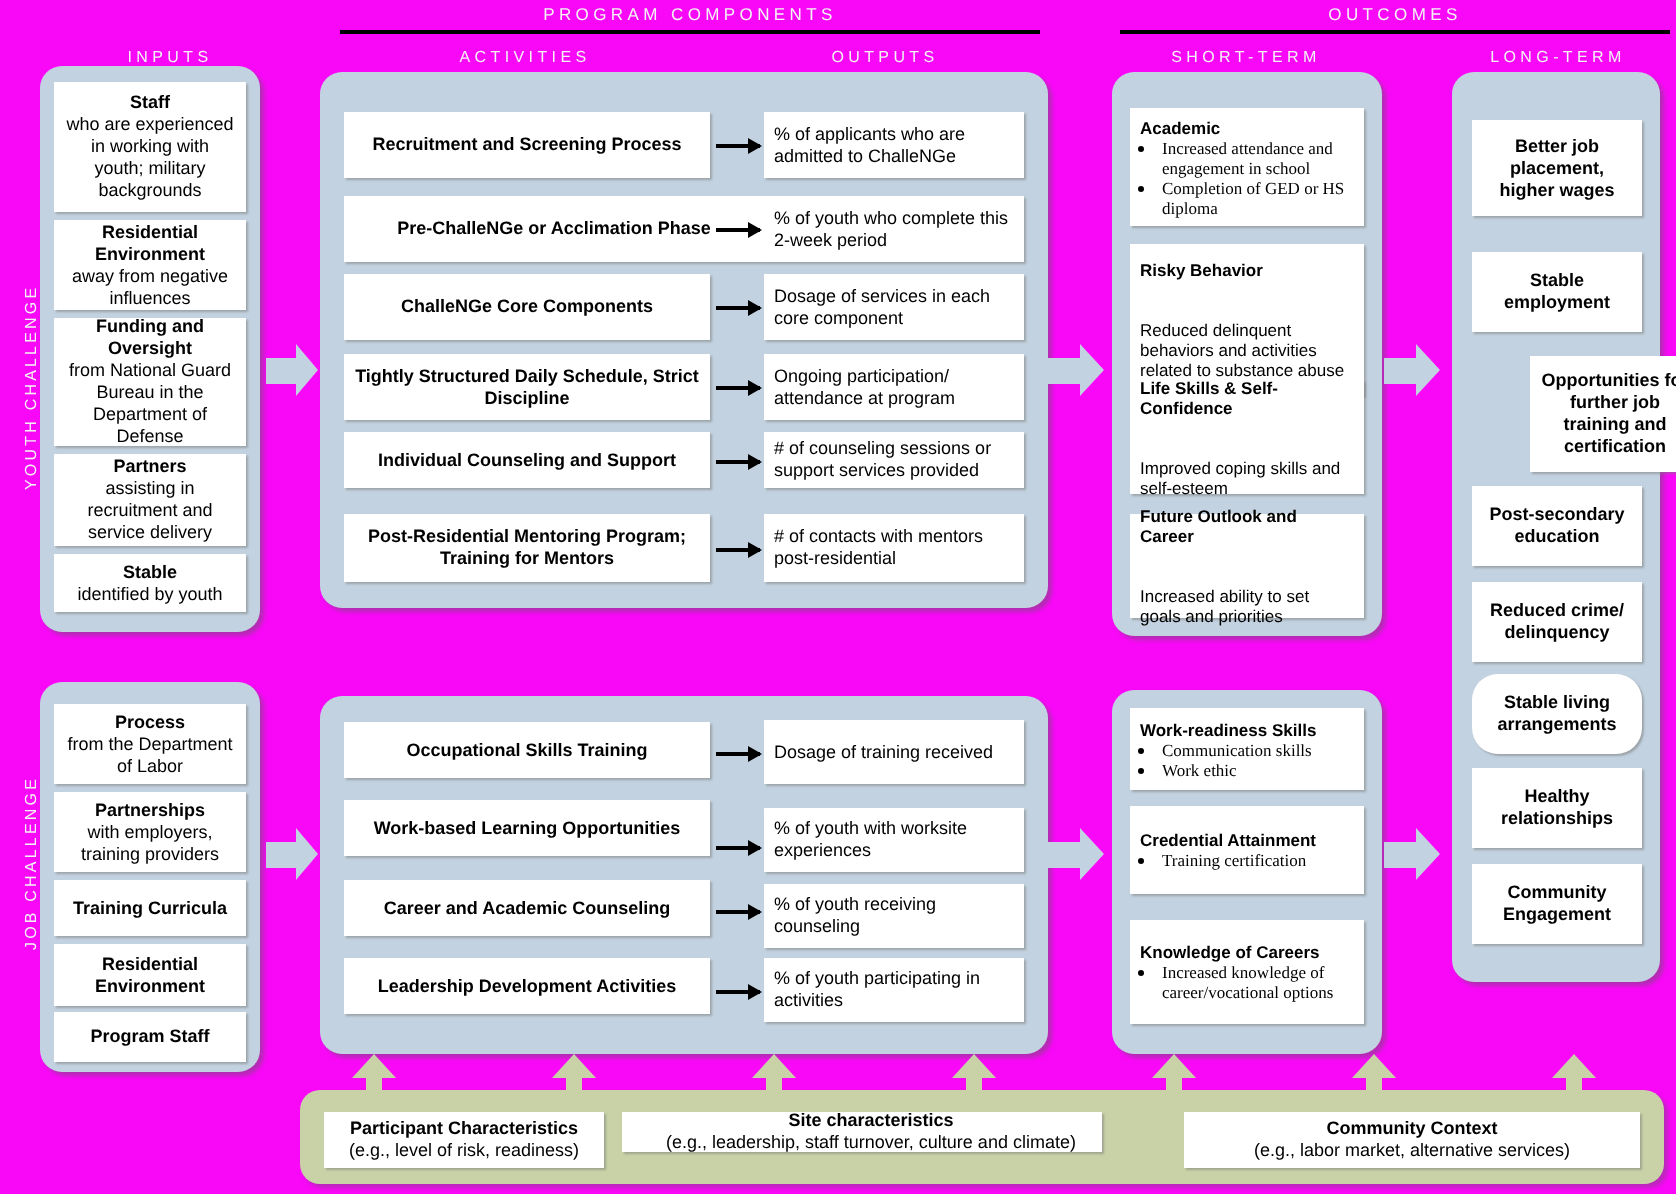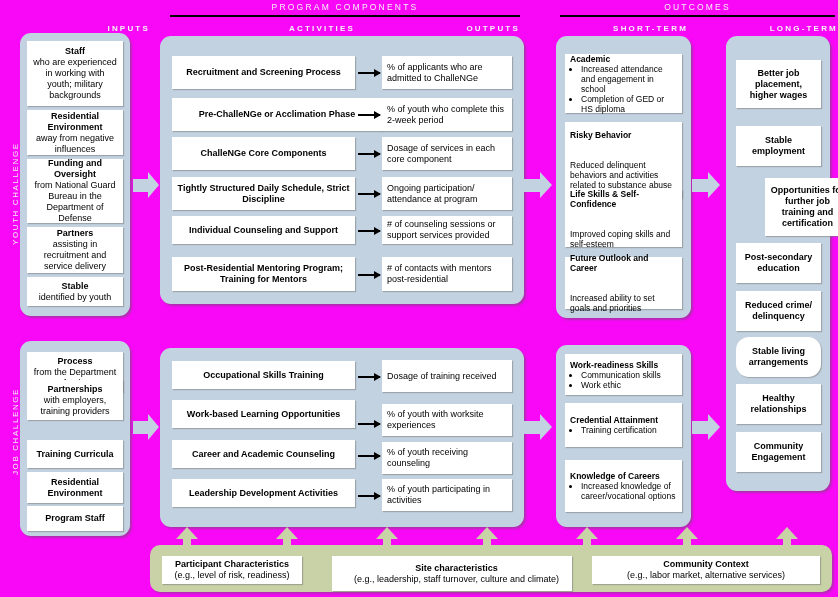--- a/index.html
+++ b/index.html
@@ -22,22 +22,22 @@
   .hdr-rule{
     position:absolute;
     height:2px;
     background:#000;
   }
   .hdr-col{
     position:absolute;
     color:#f3f3f3;
     font-size:8px;
     letter-spacing:2.2px;
-    text-align:right;
-    font-weight:700;
+    text-align:center;
+    font-weight:400;
   }
   
   .side-label{
     position:absolute;
     color:#f3f3f3;
     font-size:8px;
     letter-spacing:1.6px;
     white-space:nowrap;
     transform-origin:0 0;
     transform:rotate(-90deg);
@@ -58,21 +58,21 @@
     flex-direction:column;
     justify-content:center;
     padding:3px 5px;
     box-shadow:1px 1px 1px rgba(120,120,120,.5);
   }
   .box.center{align-items:center;text-align:center;}
   .ttl{font-weight:bold;font-size:9px;color:#000;line-height:11px;}
   .sub{font-size:9px;color:#000;line-height:11px;}
   .ttl.sm{font-size:8.5px;line-height:10px;}
   .sub.sm{font-size:8.5px;line-height:10px;margin-top:20px;}
-  ul.bul{margin:0;padding:0 0 0 11px;list-style:disc;}
+  ul.bul{margin:0;padding:0 0 0 11px;list-style:disc;font-family:Liberation Serif, serif;}
   ul.bul li{font-size:8.5px;line-height:10px;color:#000;}
   
   .tarrow{
     position:absolute;
     height:1.6px;
     background:#000;
   }
   .tarrow:after{
     content:"";
     position:absolute;
@@ -276,21 +276,21 @@
 </div>
 <div class="box center" style="left:736px;top:432px;width:85px;height:40px;">
   <div class="ttl">Community Engagement</div>
 </div>
 
 <div class="panel" style="left:20px;top:341px;width:110px;height:195px;"></div>
 <div class="box center" style="left:27px;top:352px;width:96px;height:40px;">
   <div class="ttl">Process</div>
   <div class="sub">from the Department of Labor</div>
 </div>
-<div class="box center" style="left:27px;top:380px;width:96px;height:40px;">
+<div class="box center" style="left:27px;top:396px;width:96px;height:40px;">
   <div class="ttl">Partnerships</div>
   <div class="sub">with employers, training providers</div>
 </div>
 <div class="box center" style="left:27px;top:440px;width:96px;height:28px;">
   <div class="ttl">Training Curricula</div>
 </div>
 <div class="box center" style="left:27px;top:472px;width:96px;height:31px;">
   <div class="ttl">Residential Environment</div>
 </div>
 <div class="box center" style="left:27px;top:506px;width:96px;height:25px;">
@@ -395,20 +395,20 @@
     <span class="stem"></span>
     <span class="head"></span>
   </div>
 
 <div class="ctx-band" style="left:150px;top:545px;width:682px;height:47px;"></div>
 
 <div class="box center" style="left:162px;top:556px;width:140px;height:28px;">
   <div class="ttl">Participant Characteristics</div>
   <div class="sub">(e.g., level of risk, readiness)</div>
 </div>
-<div class="box center" style="left:332px;top:556px;width:240px;height:35px;padding-left:14px;">
+<div class="box center" style="left:311px;top:556px;width:240px;height:20px;padding-left:14px;">
   <div class="ttl">Site characteristics</div>
   <div class="sub">(e.g., leadership, staff turnover, culture and climate)</div>
 </div>
 <div class="box center" style="left:592px;top:556px;width:228px;height:28px;">
   <div class="ttl">Community Context</div>
   <div class="sub">(e.g., labor market, alternative services)</div>
 </div>
 
 </body></html>

